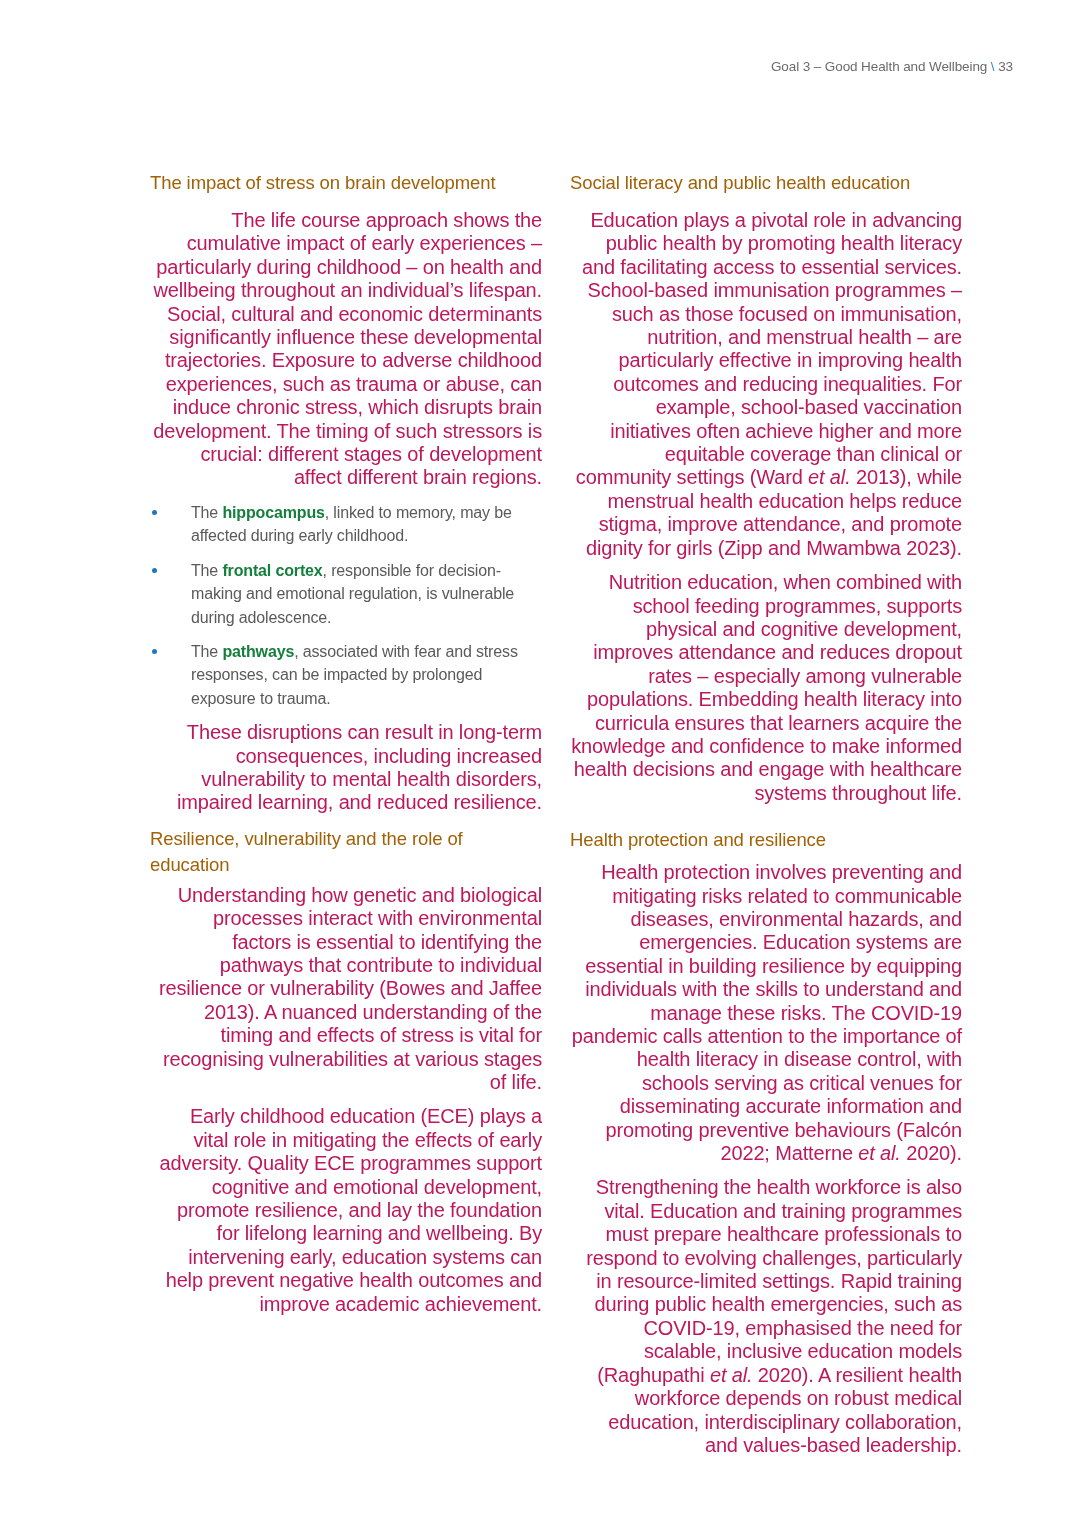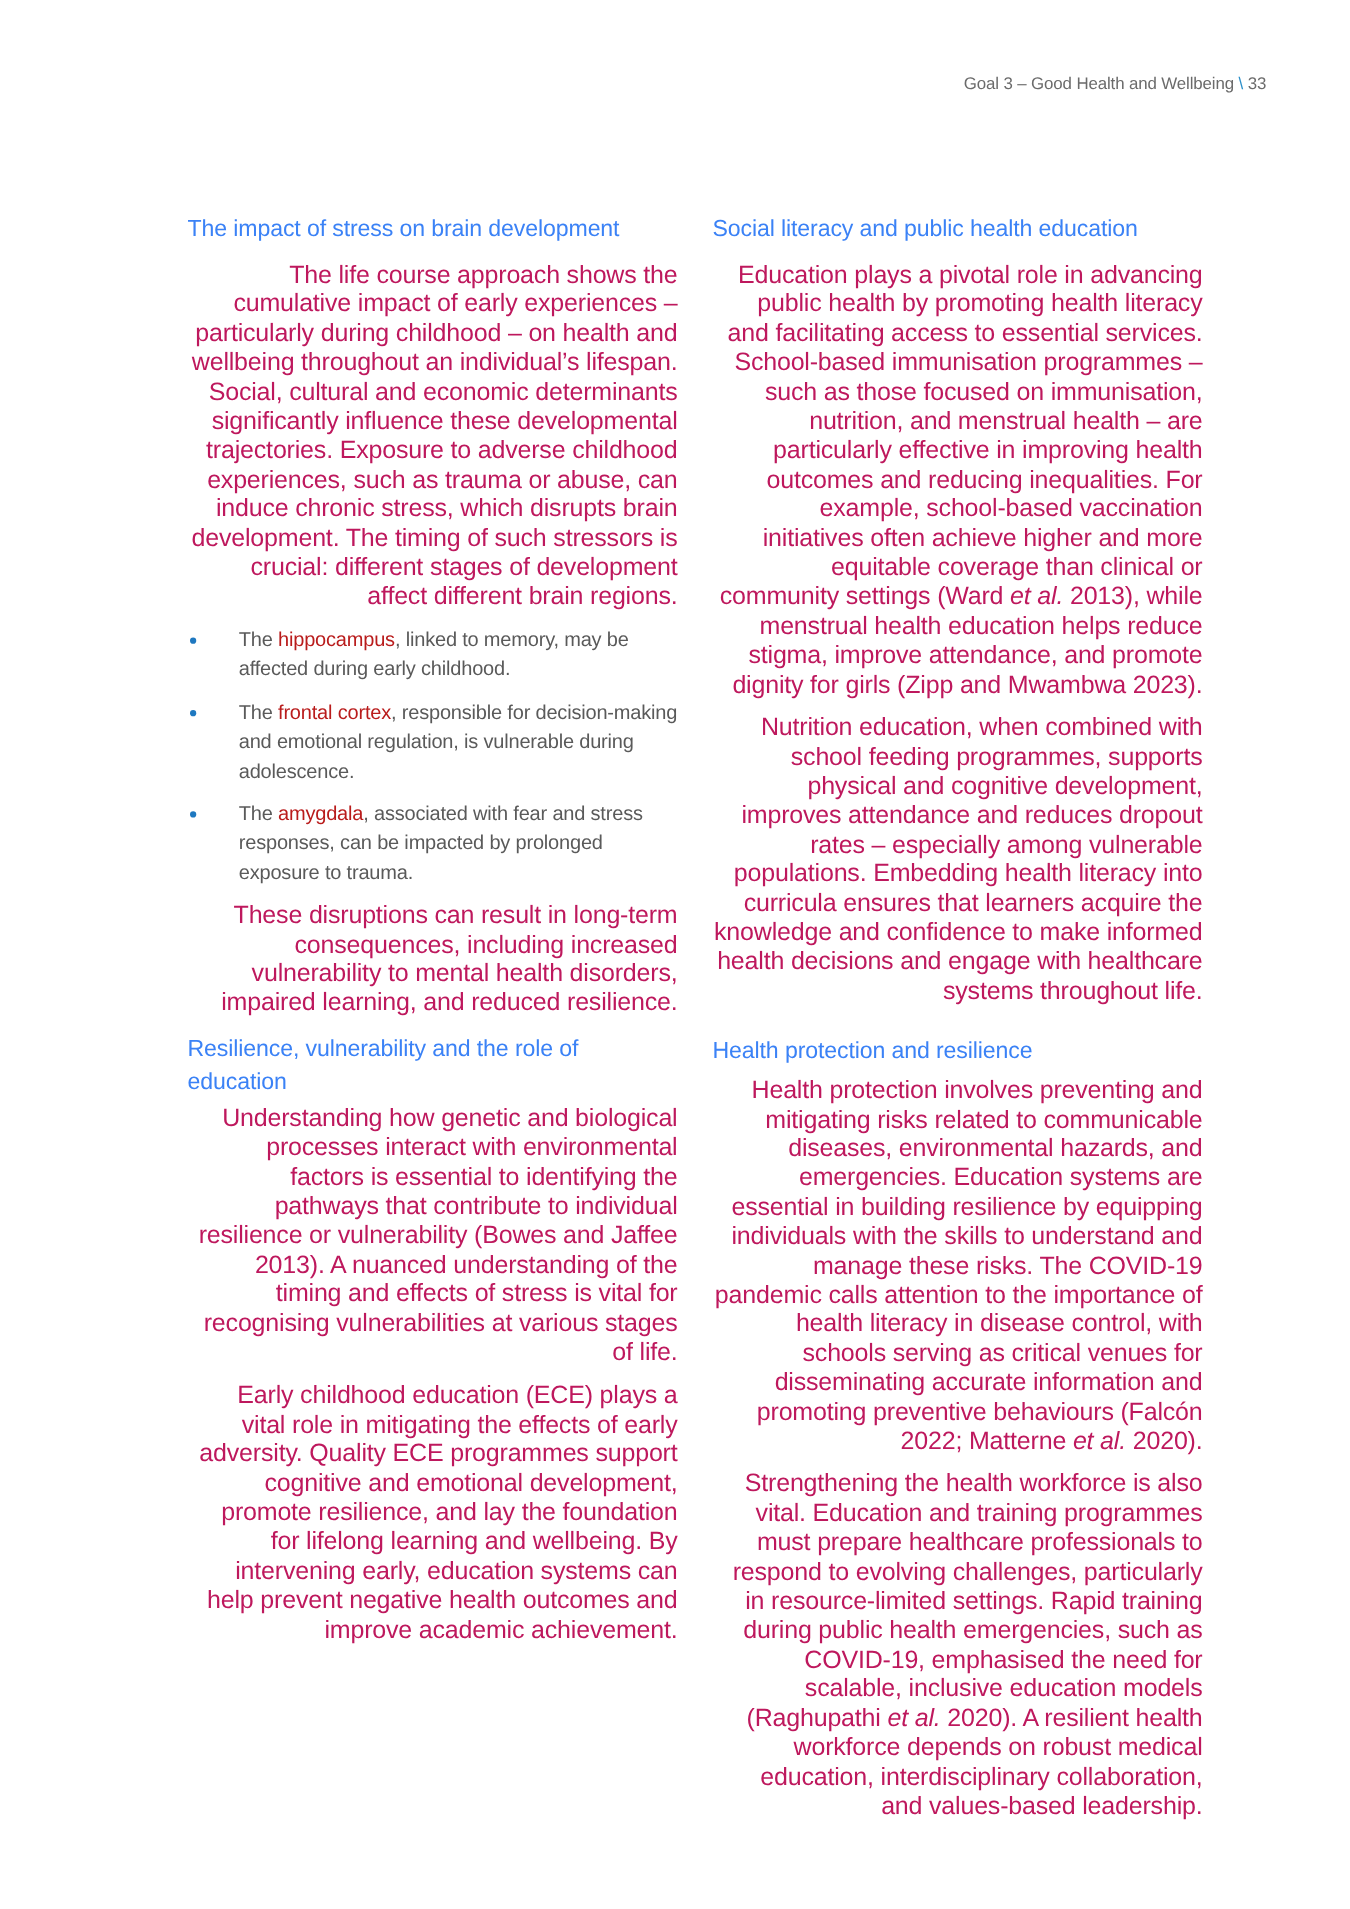--- a/index.html
+++ b/index.html
@@ -3,27 +3,27 @@
 <meta charset="utf-8">
 <style>
   html, body { margin: 0; padding: 0; background: #ffffff; }
   body { width: 1080px; height: 1527px; position: relative; overflow: hidden;
          font-family: "Liberation Sans", "DejaVu Sans", sans-serif; color: #555555; }
   .running-header { position: absolute; top: 59px; right: 67px; font-size: 13.5px; color: #6b6b6b; letter-spacing: -0.1px; }
   .running-header .sep { color: #2b8fc9; }
   .col { position: absolute; top: 170px; width: 392px; }
   .col-left { left: 150px; }
   .col-right { left: 570px; }
-  h2 { margin: 0 0 13px 0; font-size: 18.5px; font-weight: normal; color: #3b82f6; line-height: 26px; letter-spacing: -0.1px; }
+  h2 { margin: 0 0 13px 0; font-size: 18.5px; font-weight: normal; color: #a16207; line-height: 26px; letter-spacing: -0.1px; }
   p { margin: 0 0 11px 0; font-size: 20px; line-height: 23.4px; color: #be185d; letter-spacing: -0.15px; text-align: right; }
   .gap-heading { }
   ul.bullets { list-style: none; margin: 0 0 11px 0; padding: 0; }
   ul.bullets li { position: relative; padding-left: 41px; font-size: 16px; line-height: 23.4px; margin-bottom: 11px; color: #5a5a5a; letter-spacing: -0.15px; }
   ul.bullets li .dot { position: absolute; left: 2px; top: 9px; width: 5px; height: 5px; border-radius: 50%; background: #1e78c0; }
-  b { color: #b91c1c; font-weight: normal; margin-top: 17px; }
+  b { color: #15803d; font-weight: bold; margin-top: 17px; }
   i { font-style: italic; }
 </style>
 </head>
 <body>
 
 <div class="running-header">
   <span>Goal 3 – Good Health and Wellbeing</span>
   <span class="sep">\</span>
   <span>33</span>
 </div>
@@ -32,21 +32,21 @@
   <h2>The impact of stress on brain development</h2>
   <p>The life course approach shows the cumulative impact of early experiences – particularly during childhood – on health and wellbeing throughout an individual’s lifespan. Social, cultural and economic determinants significantly influence these developmental trajectories. Exposure to adverse childhood experiences, such as trauma or abuse, can induce chronic stress, which disrupts brain development. The timing of such stressors is crucial: different stages of development affect different brain regions.</p>
   <ul class="bullets">
     <li>
       <span class="dot"></span><span>The </span><b>hippocampus</b><span>, linked to memory, may be affected during early childhood.</span>
     </li>
     <li>
       <span class="dot"></span><span>The </span><b>frontal cortex</b><span>, responsible for decision-making and emotional regulation, is vulnerable during adolescence.</span>
     </li>
     <li>
-      <span class="dot"></span><span>The </span><b>amygdala</b><span>, associated with fear and stress responses, can be impacted by prolonged exposure to trauma.</span>
+      <span class="dot"></span><span>The </span><b>pathways</b><span>, associated with fear and stress responses, can be impacted by prolonged exposure to trauma.</span>
     </li>
   </ul>
   <p>These disruptions can result in long-term consequences, including increased vulnerability to mental health disorders, impaired learning, and reduced resilience.</p>
 
   <h2 class="gap-heading" style="margin-bottom:6px;">Resilience, vulnerability and the role of education</h2>
   <p>Understanding how genetic and biological processes interact with environmental factors is essential to identifying the pathways that contribute to individual resilience or vulnerability (Bowes and Jaffee 2013). A nuanced understanding of the timing and effects of stress is vital for recognising vulnerabilities at various stages of life.</p>
   <p>Early childhood education (ECE) plays a vital role in mitigating the effects of early adversity. Quality ECE programmes support cognitive and emotional development, promote resilience, and lay the foundation for lifelong learning and wellbeing. By intervening early, education systems can help prevent negative health outcomes and improve academic achievement.</p>
 </div>
 
 <div class="col col-right">

